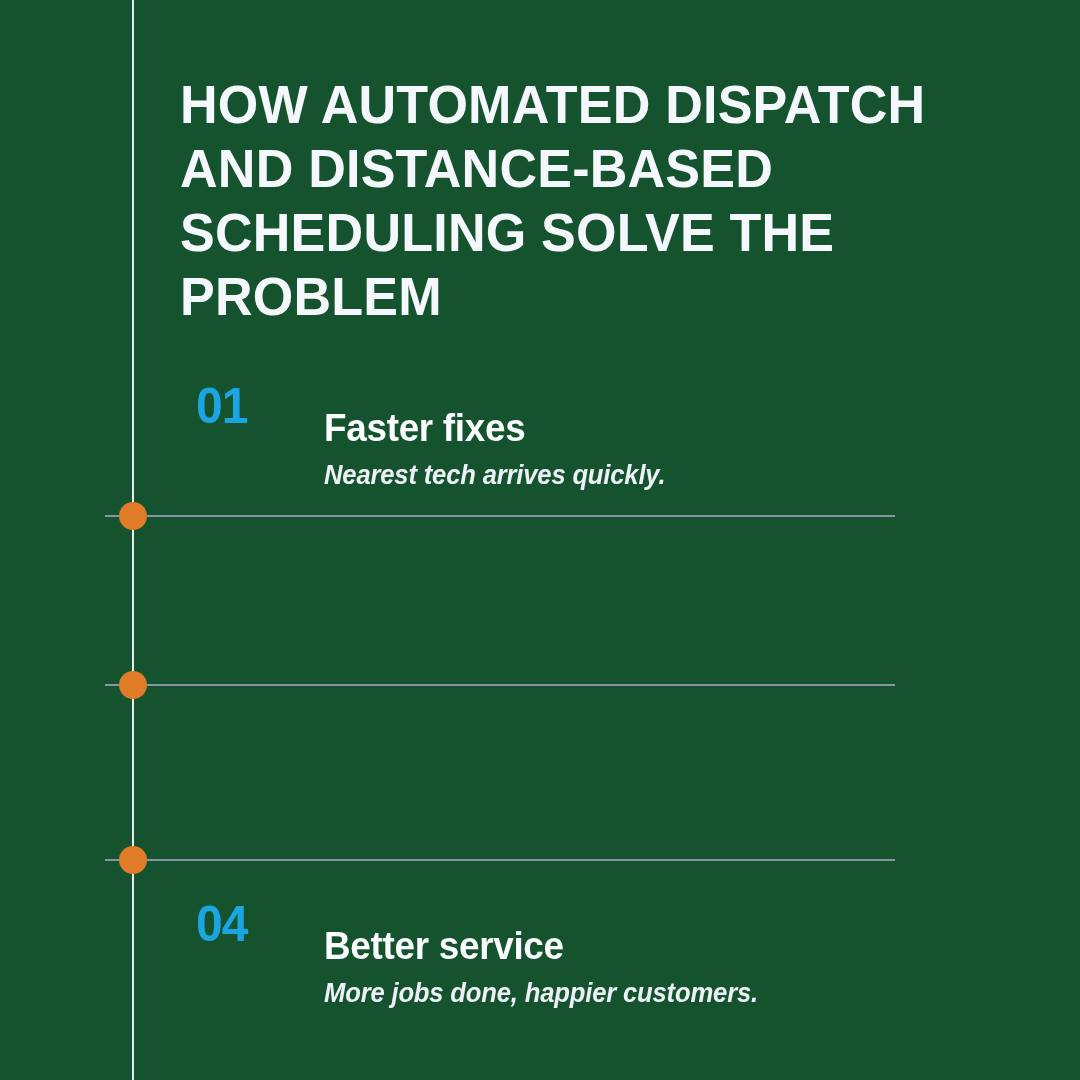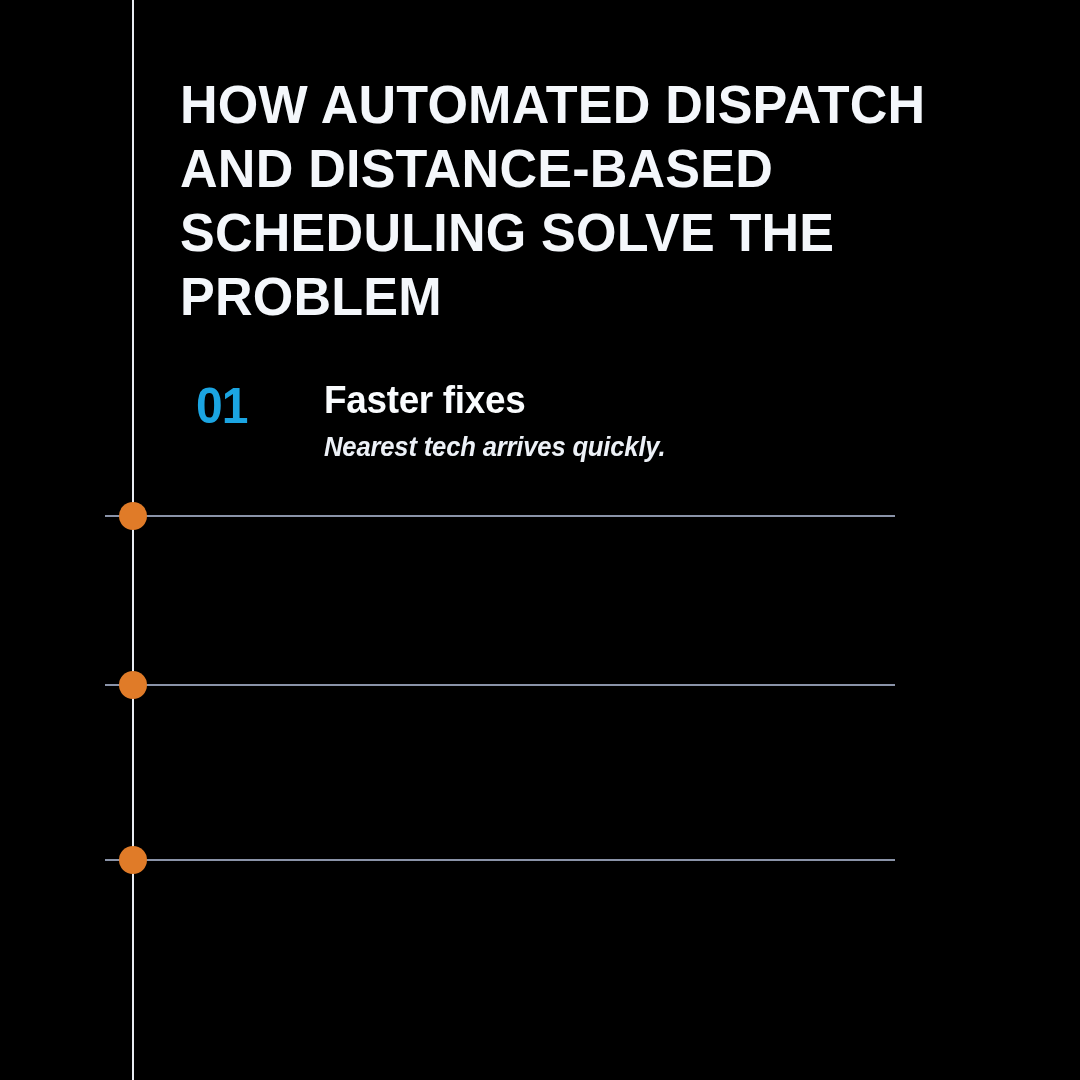--- a/index.html
+++ b/index.html
@@ -11,21 +11,21 @@
     height: 1080px;
     background: #111A2B;
     font-family: "Liberation Sans", sans-serif;
     overflow: hidden;
   }
 
   #infographic {
     position: relative;
     width: 1080px;
     height: 1080px;
-    background: #000000;
+    background: #14532d;
     box-sizing: border-box;
   }
 
   
   .rail {
     position: absolute;
     left: 132px;
     top: 0;
     width: 2px;
     height: 1080px;
@@ -85,20 +85,21 @@
     letter-spacing: -1px;
     text-align: left;
     transform: scaleX(0.96);
     transform-origin: left top;
   }
 
   .text-col {
     flex: 1 1 auto;
     padding-left: 48px;
     padding-top: 0px;
+    margin-top: 28px;
   }
 
   .item-head {
     margin: 0;
     color: #FAFCFE;
     font-family: "Liberation Sans", sans-serif;
     font-size: 38px;
     font-weight: 700;
     line-height: 44px;
     letter-spacing: -0.3px;
@@ -157,20 +158,27 @@
     <li class="item item-1">
       <div class="num">01</div>
       <div class="text-col">
         <p class="item-head">Faster fixes</p>
         <p class="item-desc">Nearest tech arrives quickly.</p>
       </div>
     </li>
 
 
 
+    <li class="item item-4">
+      <div class="num">04</div>
+      <div class="text-col">
+        <p class="item-head">Better service</p>
+        <p class="item-desc">More jobs done, happier customers.</p>
+      </div>
+    </li>
 
   </ul>
 
   <div class="divider divider-1"></div>
   <div class="divider divider-2"></div>
   <div class="divider divider-3"></div>
 
   <div class="dot dot-1"></div>
   <div class="dot dot-2"></div>
   <div class="dot dot-3"></div>

